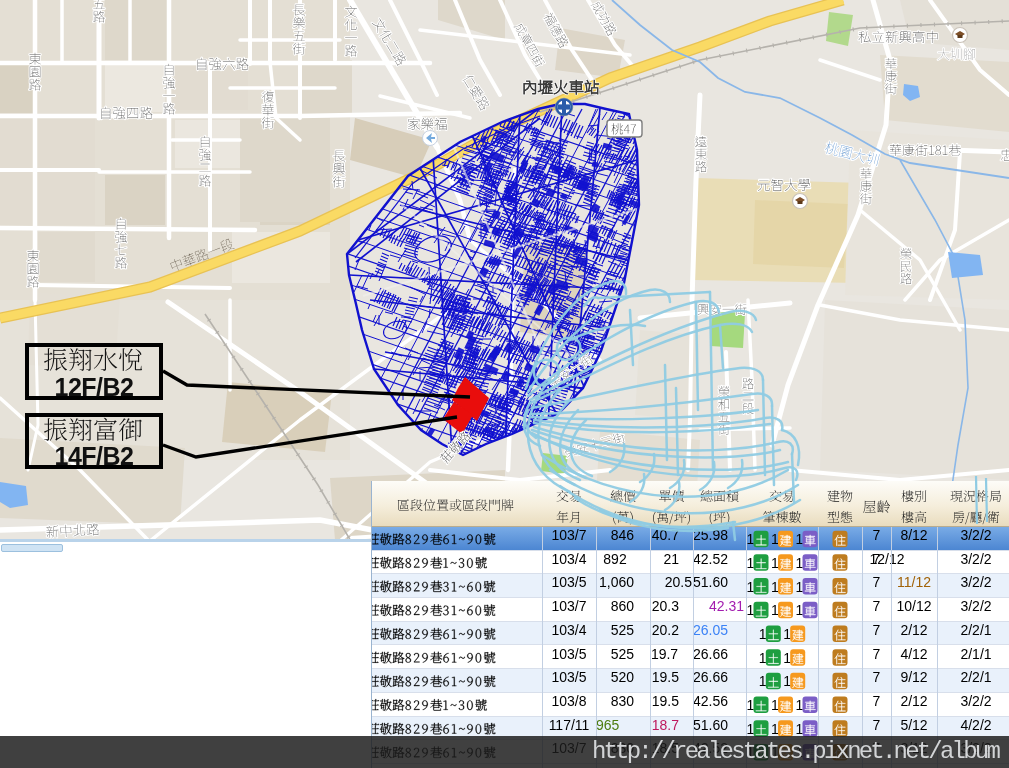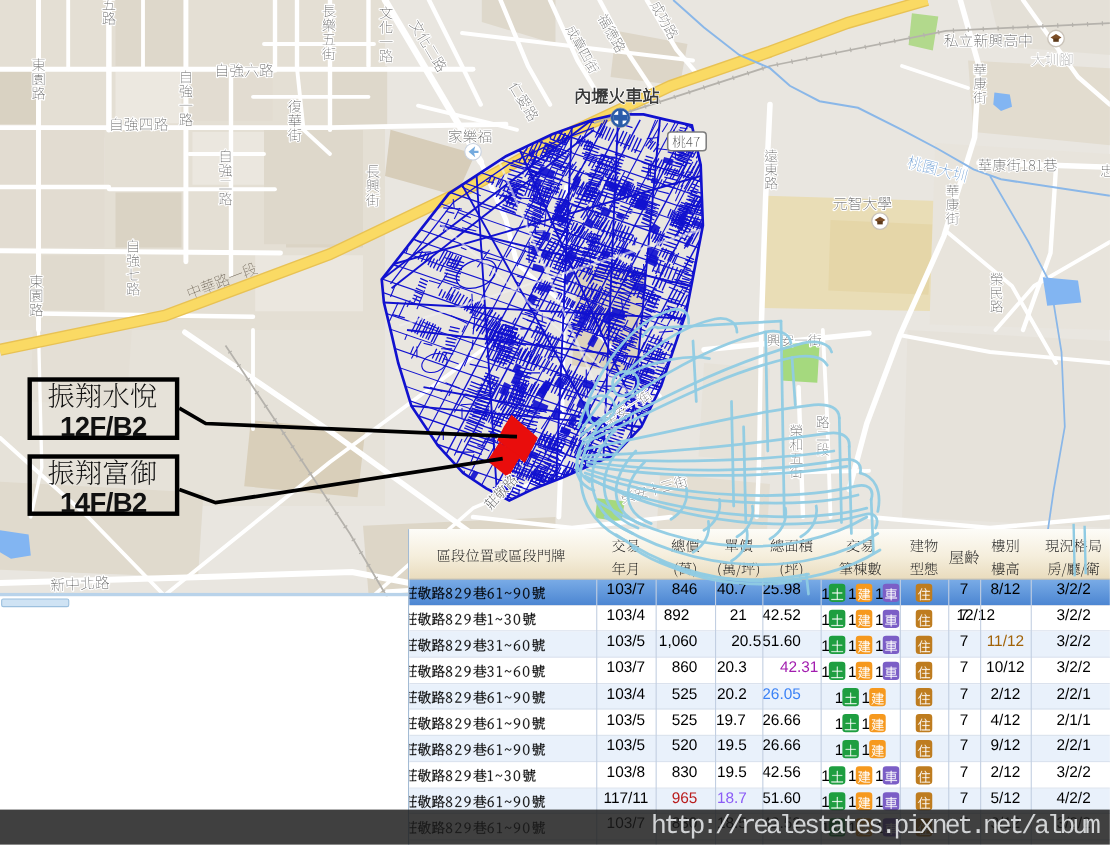--- a/index.html
+++ b/index.html
@@ -1053,22 +1053,22 @@
     <div style="position:absolute;left:0;top:211.9px;width:638px;height:23.7px;background:#ffffff;border-bottom:1px solid #d8dfeb;"></div>
     <div style="position:absolute;left:170px;top:211.9px;width:54px;height:23.7px;line-height:23.7px;font:14px 'Liberation Sans';color:#000;text-align:center;">103/8</div>
     <div style="position:absolute;left:224px;top:211.9px;width:46px;height:23.7px;line-height:23.7px;font:14px 'Liberation Sans';color:#000;text-align:right;padding-right:8px;">830</div>
     <div style="position:absolute;left:278px;top:211.9px;width:36px;height:23.7px;line-height:23.7px;font:14px 'Liberation Sans';color:#000;text-align:right;padding-right:7px;">19.5</div>
     <div style="position:absolute;left:321px;top:211.9px;width:44px;height:23.7px;line-height:23.7px;font:14px 'Liberation Sans';color:#000;text-align:right;padding-right:9px;">42.56</div>
     <div style="position:absolute;left:490px;top:211.9px;width:29px;height:23.7px;line-height:23.7px;font:14px 'Liberation Sans';color:#000;text-align:center;">7</div>
     <div style="position:absolute;left:519px;top:211.9px;width:46px;height:23.7px;line-height:23.7px;font:14px 'Liberation Sans';color:#000;text-align:center;">2/12</div>
     <div style="position:absolute;left:565px;top:211.9px;width:78px;height:23.7px;line-height:23.7px;font:14px 'Liberation Sans';color:#000;text-align:center;">3/2/2</div>
     <div style="position:absolute;left:0;top:235.6px;width:638px;height:23.7px;background:#e9f1fb;border-bottom:1px solid #d8dfeb;"></div>
     <div style="position:absolute;left:170px;top:235.6px;width:54px;height:23.7px;line-height:23.7px;font:14px 'Liberation Sans';color:#000;text-align:center;">117/11</div>
-    <div style="position:absolute;left:224px;top:235.6px;width:46px;height:23.7px;line-height:23.7px;font:14px 'Liberation Sans';color:#b91c1c;text-align:right;padding-right:8px;">965</div>
-    <div style="position:absolute;left:278px;top:235.6px;width:36px;height:23.7px;line-height:23.7px;font:14px 'Liberation Sans';color:#8b5cf6;text-align:right;padding-right:7px;">18.7</div>
+    <div style="position:absolute;left:224px;top:235.6px;width:46px;height:23.7px;line-height:23.7px;font:14px 'Liberation Sans';color:#4d7c0f;text-align:left;padding-right:8px;">965</div>
+    <div style="position:absolute;left:278px;top:235.6px;width:36px;height:23.7px;line-height:23.7px;font:14px 'Liberation Sans';color:#be185d;text-align:right;padding-right:7px;">18.7</div>
     <div style="position:absolute;left:321px;top:235.6px;width:44px;height:23.7px;line-height:23.7px;font:14px 'Liberation Sans';color:#000;text-align:right;padding-right:9px;">51.60</div>
     <div style="position:absolute;left:490px;top:235.6px;width:29px;height:23.7px;line-height:23.7px;font:14px 'Liberation Sans';color:#000;text-align:center;">7</div>
     <div style="position:absolute;left:519px;top:235.6px;width:46px;height:23.7px;line-height:23.7px;font:14px 'Liberation Sans';color:#000;text-align:center;">5/12</div>
     <div style="position:absolute;left:565px;top:235.6px;width:78px;height:23.7px;line-height:23.7px;font:14px 'Liberation Sans';color:#000;text-align:center;">4/2/2</div>
     <div style="position:absolute;left:0;top:259.3px;width:638px;height:23.7px;background:#ffffff;border-bottom:1px solid #d8dfeb;"></div>
     <div style="position:absolute;left:170px;top:259.3px;width:54px;height:23.7px;line-height:23.7px;font:14px 'Liberation Sans';color:#000;text-align:center;">103/7</div>
     <div style="position:absolute;left:224px;top:259.3px;width:46px;height:23.7px;line-height:23.7px;font:14px 'Liberation Sans';color:#000;text-align:right;padding-right:8px;">830</div>
     <div style="position:absolute;left:278px;top:259.3px;width:36px;height:23.7px;line-height:23.7px;font:14px 'Liberation Sans';color:#000;text-align:right;padding-right:7px;">18.5</div>
     <div style="position:absolute;left:321px;top:259.3px;width:44px;height:23.7px;line-height:23.7px;font:14px 'Liberation Sans';color:#000;text-align:right;padding-right:9px;">42.52</div>
     <div style="position:absolute;left:490px;top:259.3px;width:29px;height:23.7px;line-height:23.7px;font:14px 'Liberation Sans';color:#000;text-align:center;">7</div>

